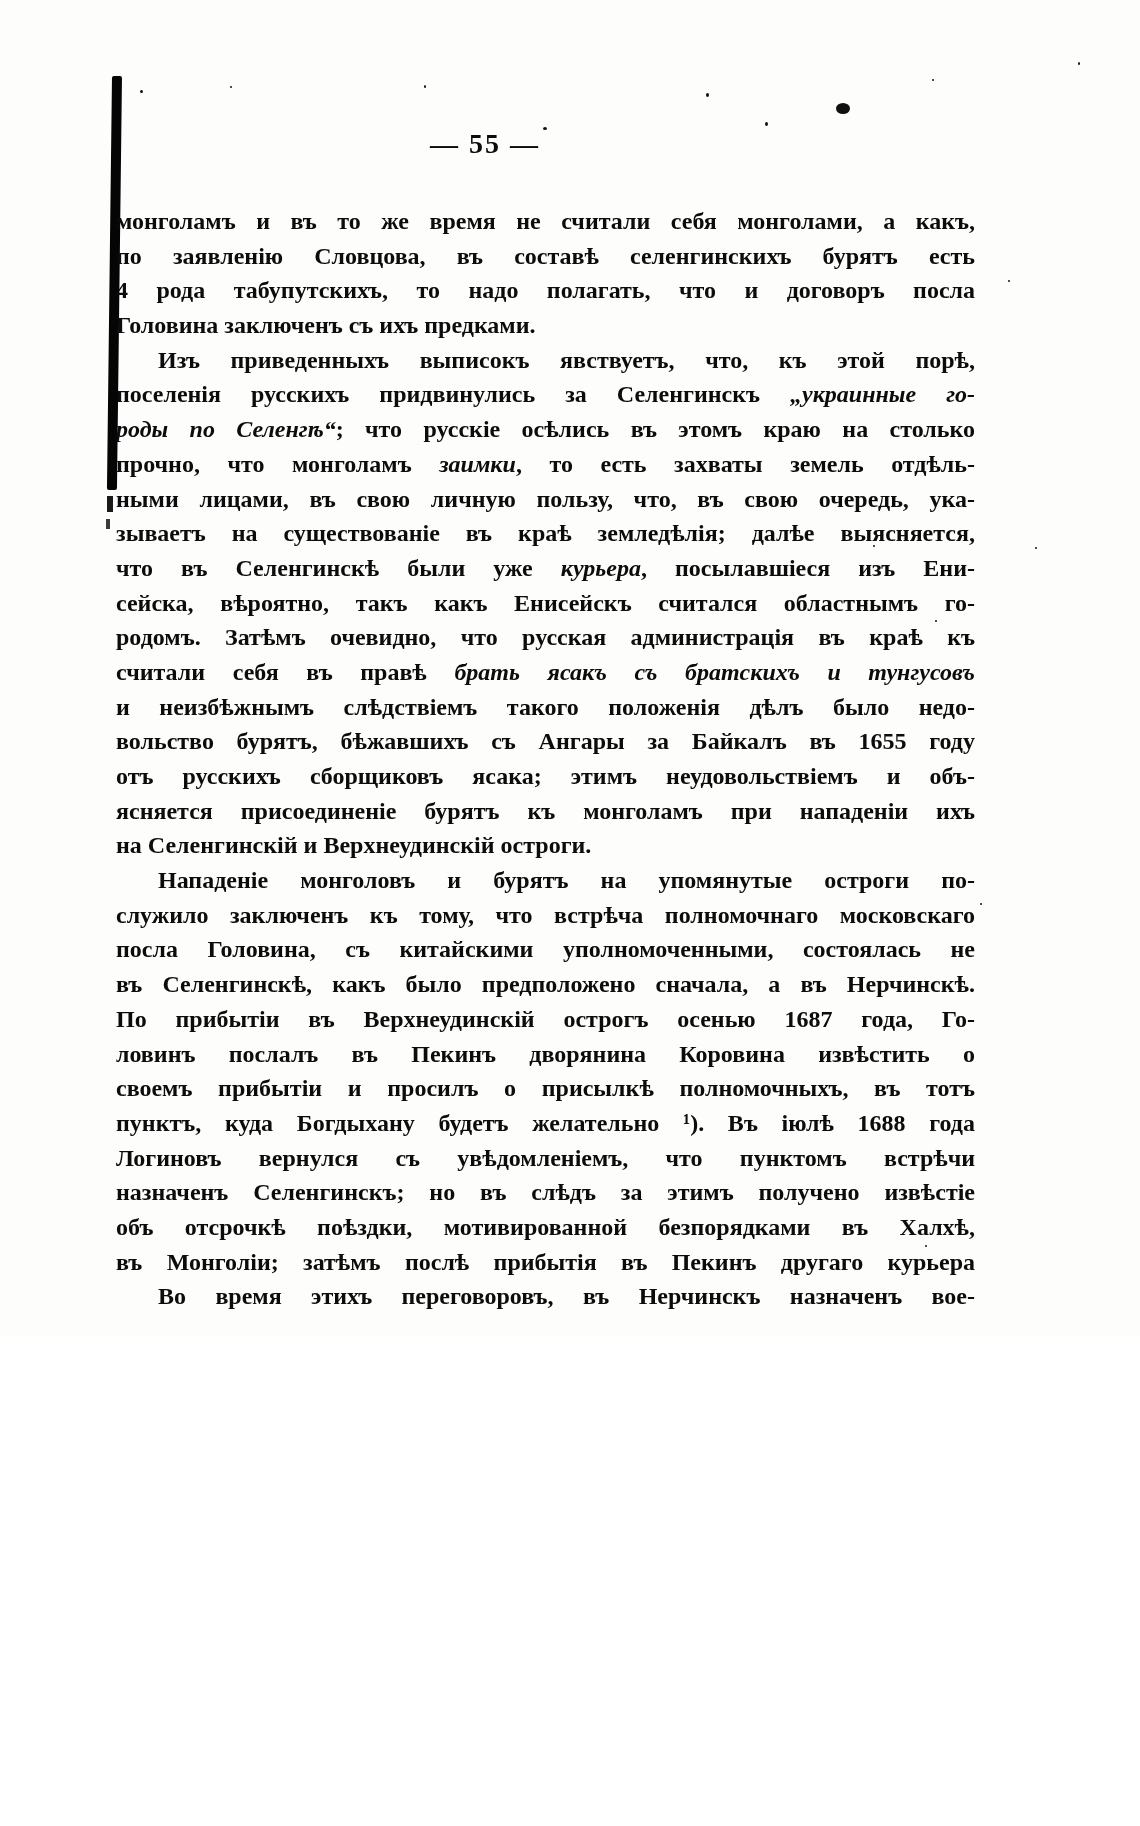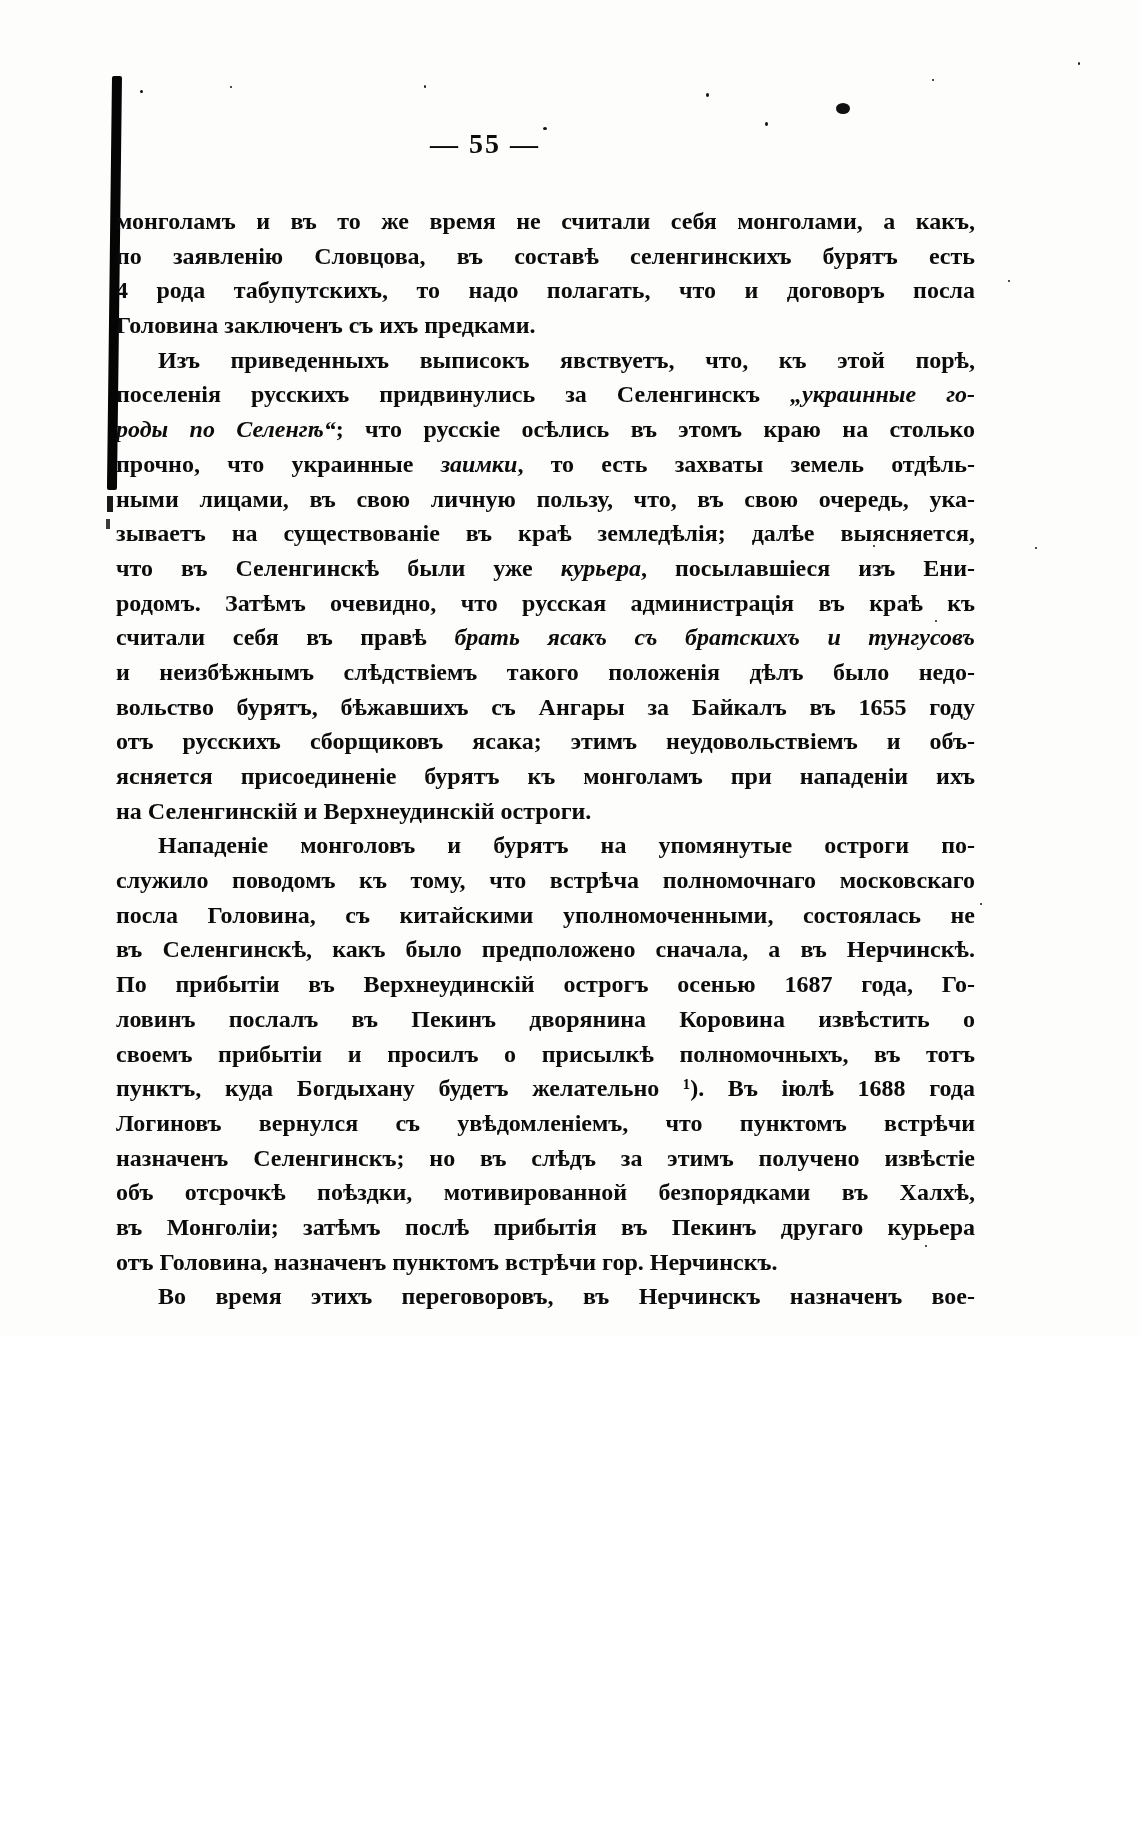--- a/index.html
+++ b/index.html
@@ -124,44 +124,44 @@
   <div class="page-number">— 55 —</div>
 
   <div class="text-block" id="text-block">
       <div class="line"><span>монголамъ и въ то же время не считали себя монголами, а какъ,</span></div>
       <div class="line"><span>по заявленію Словцова, въ составѣ селенгинскихъ бурятъ есть</span></div>
       <div class="line"><span>4 рода табупутскихъ, то надо полагать, что и договоръ посла</span></div>
       <div class="line end"><span>Головина заключенъ съ ихъ предками.</span></div>
       <div class="line indent"><span>Изъ приведенныхъ выписокъ явствуетъ, что, къ этой порѣ,</span></div>
       <div class="line"><span>поселенія русскихъ придвинулись за Селенгинскъ </span><span class="it">„украинные го-</span></div>
       <div class="line"><span class="it">роды по Селенгѣ“</span><span>; что русскіе осѣлись въ этомъ краю на столько</span></div>
-      <div class="line"><span>прочно, что украинные </span><span class="it">заимки</span><span>, то есть захваты земель отдѣль-</span></div>
+      <div class="line"><span>прочно, что монголамъ </span><span class="it">заимки</span><span>, то есть захваты земель отдѣль-</span></div>
       <div class="line"><span>ными лицами, въ свою личную пользу, что, въ свою очередь, ука-</span></div>
       <div class="line"><span>зываетъ на существованіе въ краѣ земледѣлія; далѣе выясняется,</span></div>
       <div class="line"><span>что въ Селенгинскѣ были уже </span><span class="it">курьера</span><span>, посылавшіеся изъ Ени-</span></div>
+      <div class="line"><span>сейска, вѣроятно, такъ какъ Енисейскъ считался областнымъ го-</span></div>
       <div class="line"><span>родомъ. Затѣмъ очевидно, что русская администрація въ краѣ къ</span></div>
       <div class="line"><span>считали себя въ правѣ </span><span class="it">брать ясакъ съ братскихъ и тунгусовъ</span></div>
       <div class="line"><span>и неизбѣжнымъ слѣдствіемъ такого положенія дѣлъ было недо-</span></div>
       <div class="line"><span>вольство бурятъ, бѣжавшихъ съ Ангары за Байкалъ въ 1655 году</span></div>
       <div class="line"><span>отъ русскихъ сборщиковъ ясака; этимъ неудовольствіемъ и объ-</span></div>
       <div class="line"><span>ясняется присоединеніе бурятъ къ монголамъ при нападеніи ихъ</span></div>
       <div class="line end"><span>на Селенгинскій и Верхнеудинскій остроги.</span></div>
       <div class="line indent"><span>Нападеніе монголовъ и бурятъ на упомянутые остроги по-</span></div>
-      <div class="line"><span>служило поводомъ къ тому, что встрѣча полномочнаго московскаго</span></div>
+      <div class="line"><span>служило заключенъ къ тому, что встрѣча полномочнаго московскаго</span></div>
       <div class="line"><span>посла Головина, съ китайскими уполномоченными, состоялась не</span></div>
       <div class="line"><span>въ Селенгинскѣ, какъ было предположено сначала, а въ Нерчинскѣ.</span></div>
       <div class="line"><span>По прибытіи въ Верхнеудинскій острогъ осенью 1687 года, Го-</span></div>
       <div class="line"><span>ловинъ послалъ въ Пекинъ дворянина Коровина извѣстить о</span></div>
       <div class="line"><span>своемъ прибытіи и просилъ о присылкѣ полномочныхъ, въ тотъ</span></div>
       <div class="line"><span>пунктъ, куда Богдыхану будетъ желательно ¹). Въ іюлѣ 1688 года</span></div>
       <div class="line"><span>Логиновъ вернулся съ увѣдомленіемъ, что пунктомъ встрѣчи</span></div>
       <div class="line"><span>назначенъ Селенгинскъ; но въ слѣдъ за этимъ получено извѣстіе</span></div>
       <div class="line"><span>объ отсрочкѣ поѣздки, мотивированной безпорядками въ Халхѣ,</span></div>
       <div class="line"><span>въ Монголіи; затѣмъ послѣ прибытія въ Пекинъ другаго курьера</span></div>
-      <div class="line end"><span>отъ Головина, назначенъ пунктомъ встрѣчи гор. Нерчинскъ.</span></div>
       <div class="line indent"><span>Во время этихъ переговоровъ, въ Нерчинскъ назначенъ вое-</span></div>
     </div>
 
   <div class="footnote-rule-thin"></div>
   <div class="footnote-rule"></div>
   <div class="footnote">¹) Диплом. акты, Бантышъ-Каменскій, стр. 59.</div>
 
   <div id="specks">
       <div class="speck" style="left: 140px; top: 90px; width: 3px; height: 3px;"></div>
       <div class="speck" style="left: 230px; top: 86px; width: 2px; height: 2px;"></div>

